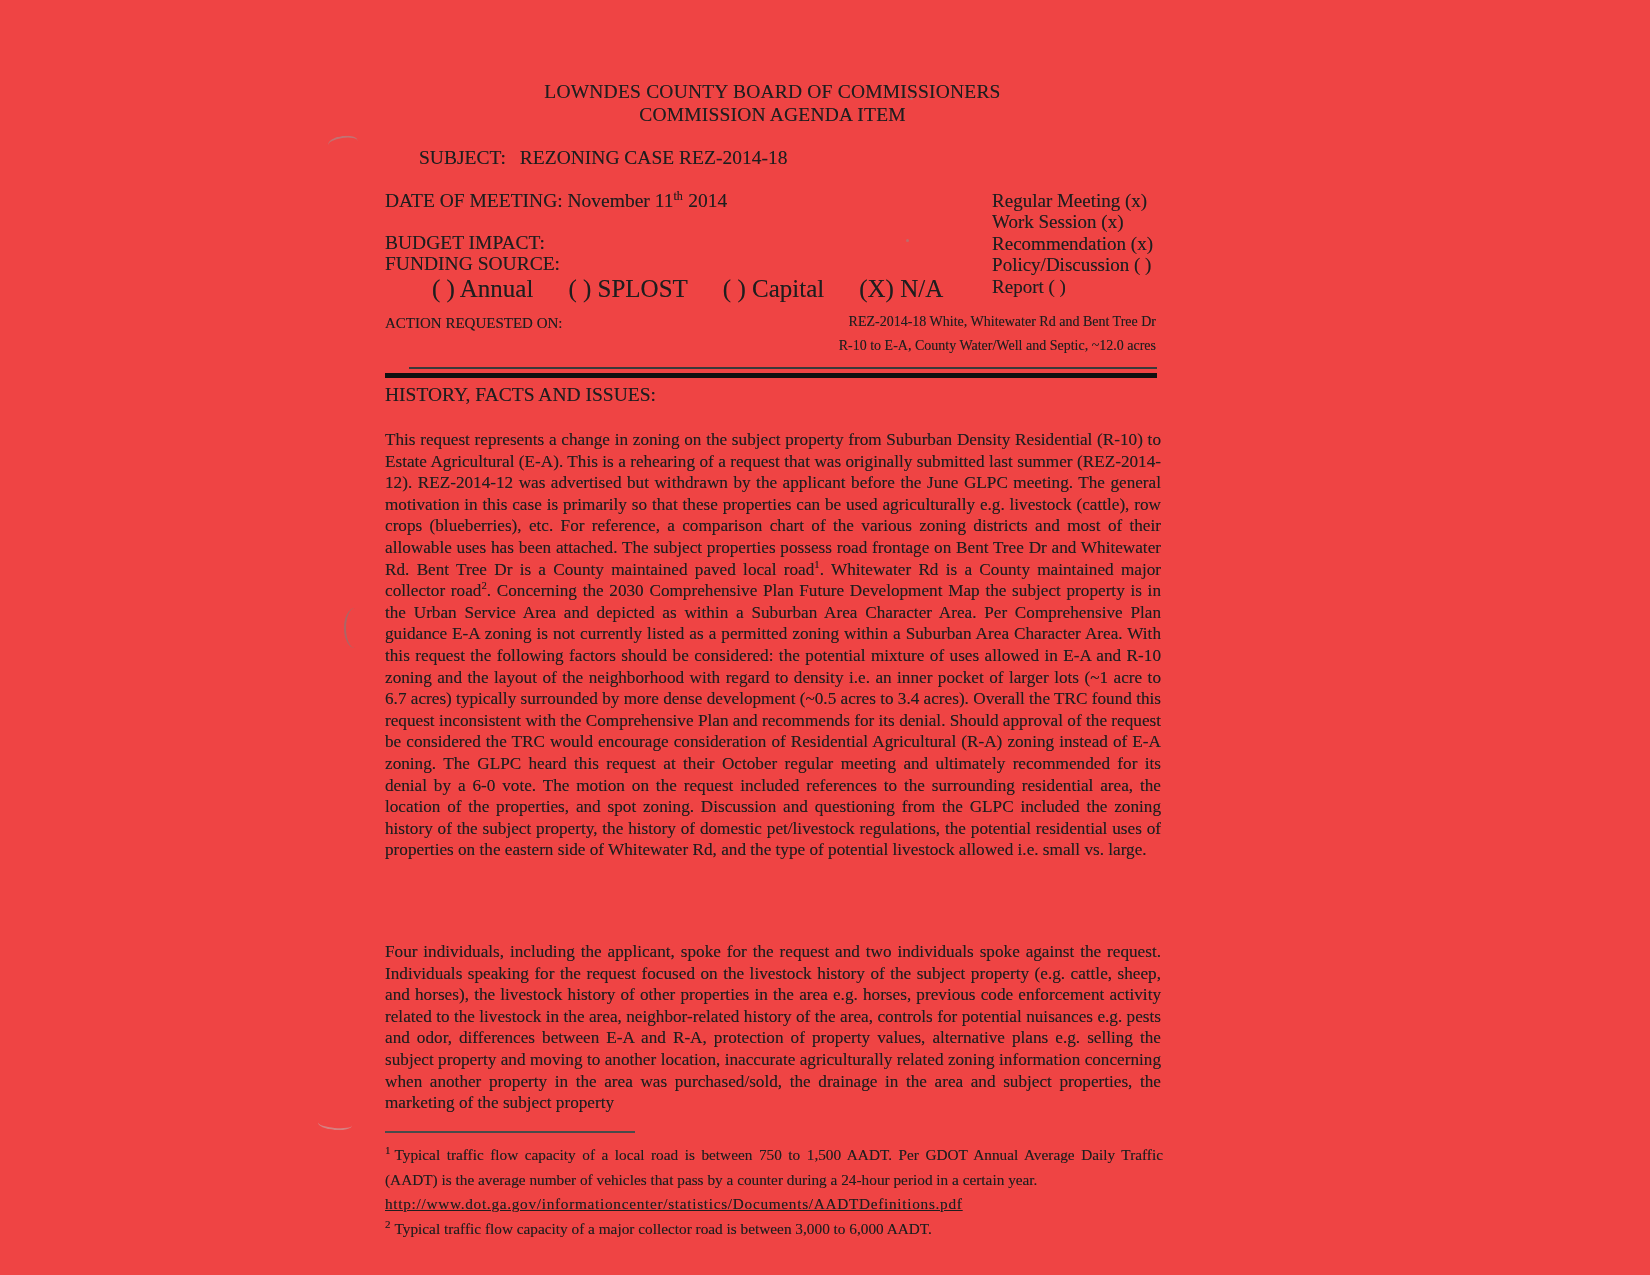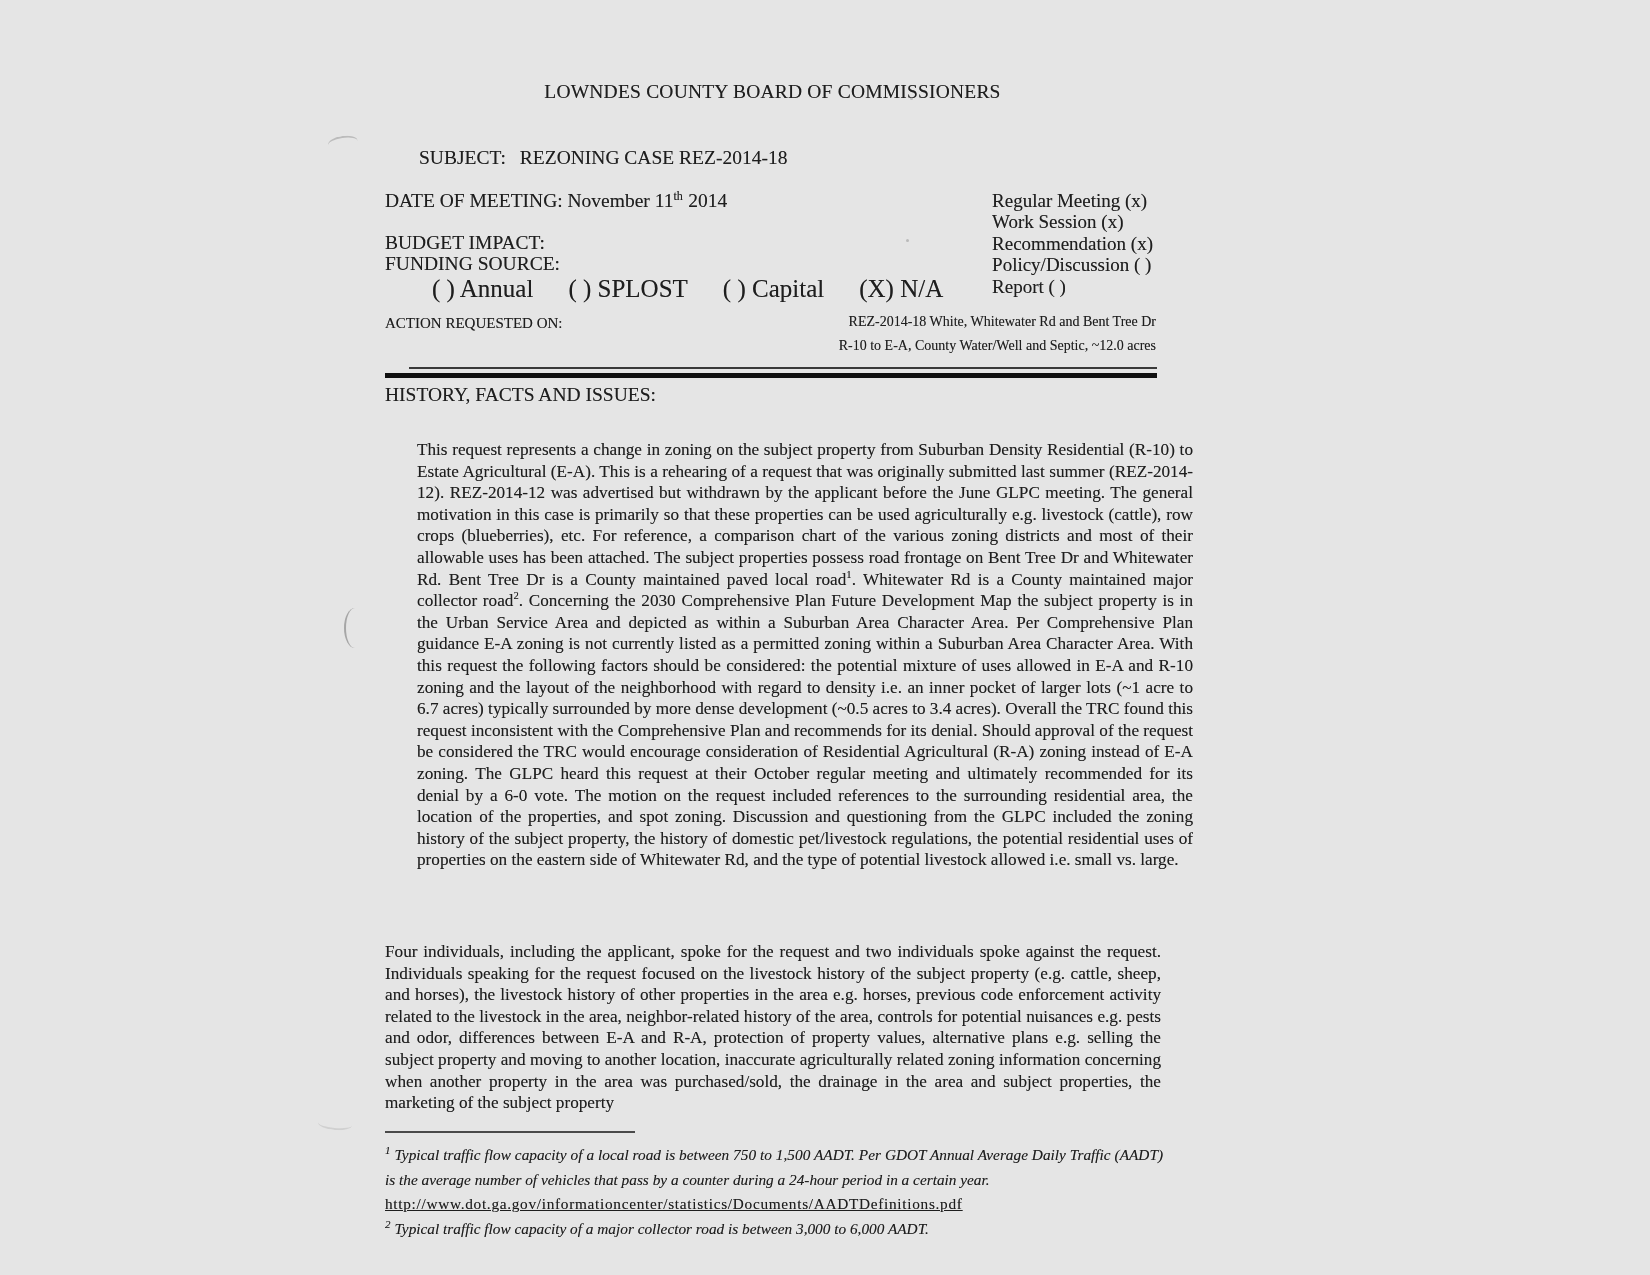--- a/index.html
+++ b/index.html
@@ -5,21 +5,21 @@
   html, body { margin: 0; padding: 0; }
   body {
     width: 1650px; height: 1275px;
     background: #f7f7f6;
     font-family: "Liberation Serif", "DejaVu Serif", serif;
     overflow: hidden;
   }
   .page {
     position: relative;
     width: 1650px; height: 1275px;
-    background: #e5e5e5;
+    background: #ef4444;
     color: #1e1e1e;
     text-shadow: 0 0 0.6px rgba(30,30,30,0.45);
   }
   .abs { position: absolute; }
 
   .header {
     left: 385px; top: 80px; width: 775px;
     text-align: center;
     font-size: 19.5px; line-height: 23px;
     letter-spacing: 0.2px;
@@ -54,37 +54,37 @@
   .double-rule .thick { height: 5px; background: #101010; margin-top: 4px; }
 
   .section-heading { left: 385px; top: 384px; font-size: 19.5px; white-space: nowrap; }
 
   .body-para {
     left: 385px; width: 776px;
     font-size: 17.2px; line-height: 21.6px;
     text-align: justify;
     margin: 0;
   }
-  #para1 { top: 439px; margin-left: 32px; }
+  #para1 { top: 429px; }
   #para2 { top: 941px; }
 
   sup.fnref {
     font-size: 0.62em;
     vertical-align: super;
     line-height: 0;
   }
 
   .footnote-rule { left: 385px; top: 1131px; width: 250px; height: 2px; background: #4a4a4a; }
 
   .footnotes {
     left: 385px; top: 1143px; width: 778px;
     font-size: 15.3px; line-height: 24.6px;
   }
   .footnotes p { margin: 0; }
-  .fn-body { text-align: justify; font-style: italic; }
+  .fn-body { text-align: justify; }
   .fn-marker {
     font-size: 0.72em;
     vertical-align: super;
     line-height: 0;
     margin-right: 4px;
   }
   .fn-link span {
     text-decoration: underline;
     letter-spacing: 0.7px;
   }
@@ -115,20 +115,21 @@
   .speck-1 { left: 906px; top: 239px; }
   .speck-2 { left: 910px; top: 97px; }
 </style>
 </head>
 <body>
 
 <div class="page">
 
   <div class="abs header">
     <div>LOWNDES COUNTY BOARD OF COMMISSIONERS</div>
+    <div>COMMISSION AGENDA ITEM</div>
   </div>
 
   <div class="abs label-row" style="left:385px; top:147px;margin-left:34px;">
     <span>SUBJECT:</span><span class="gap"></span><span>REZONING CASE REZ-2014-18</span>
   </div>
 
   <div class="abs label-row" style="left:385px; top:190px;">
     <span>DATE OF MEETING:</span>
     <span><span>November 11</span><sup class="fnref">th</sup><span style="margin-left:0.28em">2014</span></span>
   </div>

